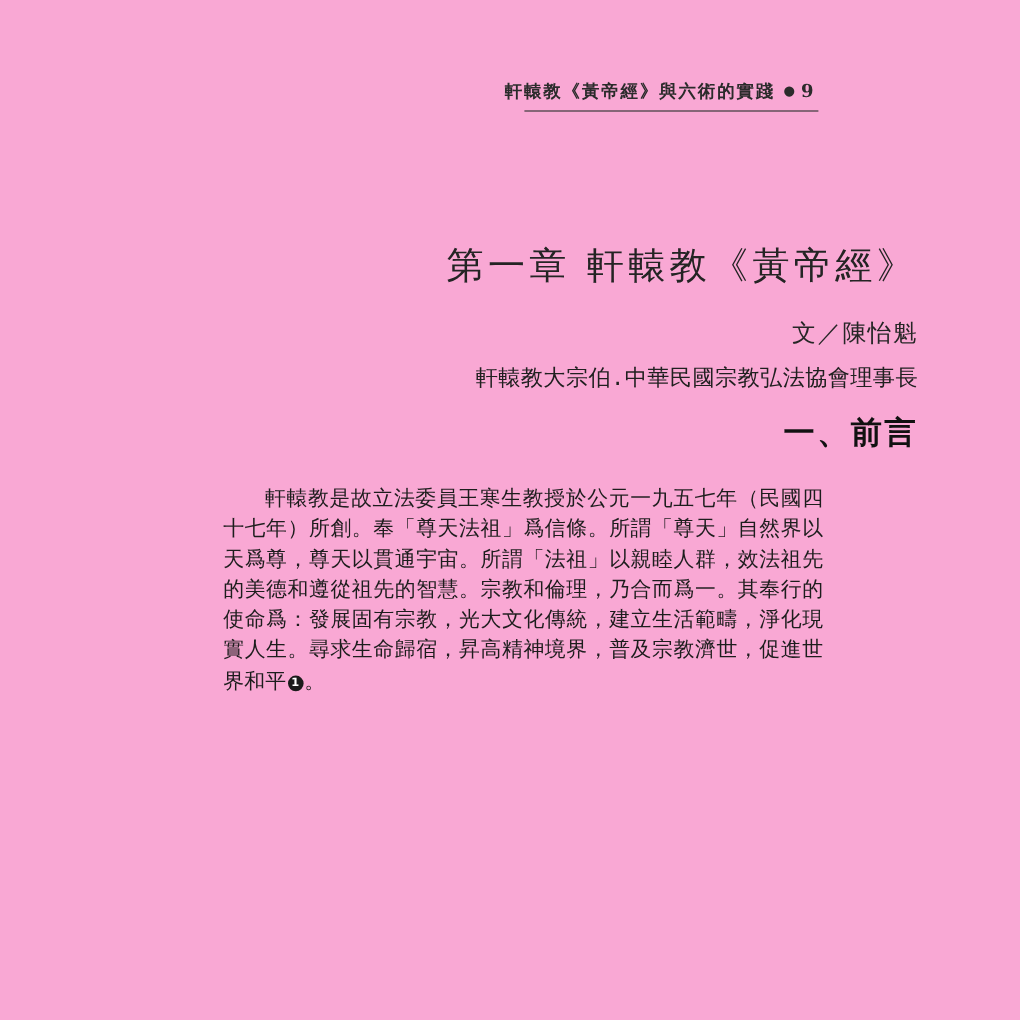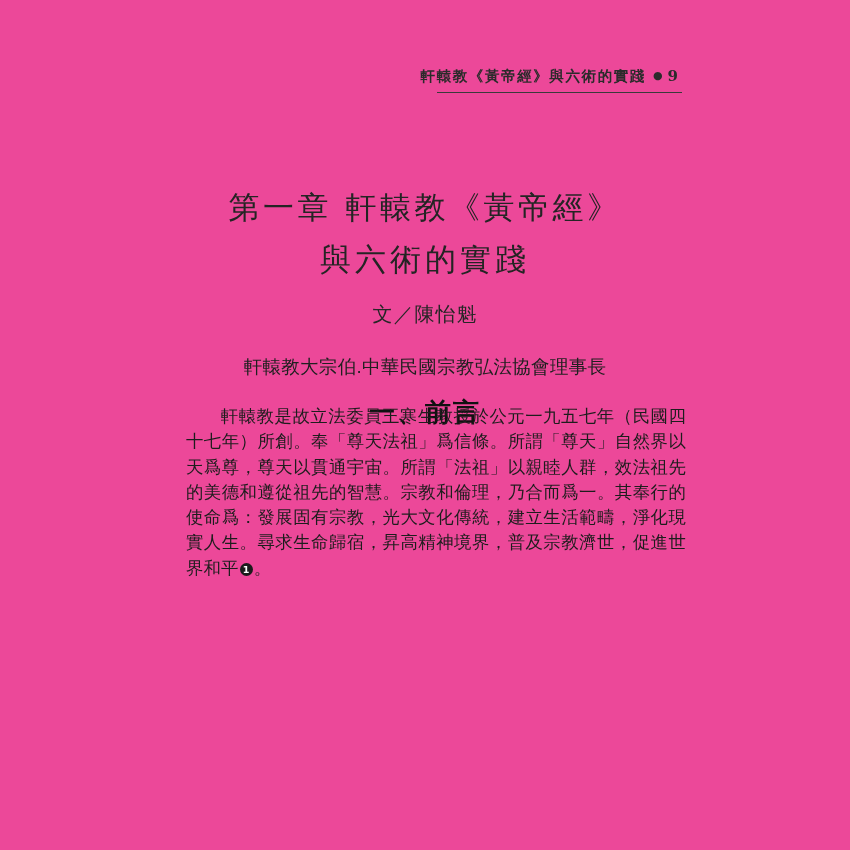--- a/index.html
+++ b/index.html
@@ -9,21 +9,21 @@
   }
   body {
     font-family: "DejaVu Serif", "Liberation Serif", serif;
     color: #1a1a1a;
   }
   .page {
     position: relative;
     width: 850px;
     height: 850px;
     margin: 0 auto;
-    background: #ec4899;
+    background: #f9a8d4;
     overflow: hidden;
   }
 
   
   .runhead {
     position: absolute;
     top: 66px;
     left: 0;
     right: 172px;
     text-align: right;
@@ -56,24 +56,24 @@
     top: 92px;
     left: 437px;
     width: 245px;
     height: 0;
     border-top: 1.4px solid #3a3a3a;
   }
 
   
   .titleblock {
     position: absolute;
-    top: 181px;
+    top: 196px;
     left: 85px;
     right: 85px;
-    text-align: center;
+    text-align: right;
   }
   .chapter-title-line {
     font-family: "DejaVu Serif", "Liberation Serif", serif;
     font-size: 31px;
     line-height: 52px;
     letter-spacing: 3.5px;
     color: #242424;
     white-space: nowrap;
   }
   .chapter-title-line.l2 {
@@ -81,22 +81,22 @@
   }
 
   .byline {
     margin-top: 16px;
     font-family: Liberation Sans, sans-serif;
     font-size: 20px;
     letter-spacing: 1px;
     color: #262626;
   }
   .affiliation {
-    margin-top: 26px;
-    font-family: Liberation Sans, sans-serif;
+    margin-top: 11px;
+    font-family: Liberation Mono, monospace;
     font-size: 18.5px;
     letter-spacing: 0.3px;
     color: #202020;
     white-space: nowrap;
   }
   .section-heading {
     margin-top: 16px;
     font-family: "DejaVu Sans", "Liberation Sans", sans-serif;
     font-weight: bold;
     font-size: 26px;
@@ -144,21 +144,20 @@
 
 <div class="page">
 
   <div class="runhead">
     <span class="runhead-text">軒轅教《黃帝經》與六術的實踐</span><span class="runhead-sep">●</span><span class="runhead-page">9</span>
   </div>
   <div class="runhead-rule"></div>
 
   <div class="titleblock">
     <div class="chapter-title-line l1">第一章 軒轅教《黃帝經》</div>
-    <div class="chapter-title-line l2">與六術的實踐</div>
     <div class="byline">文／陳怡魁</div>
     <div class="affiliation">軒轅教大宗伯.中華民國宗教弘法協會理事長</div>
     <div class="section-heading">一、前言</div>
   </div>
 
   <div class="bodytext">
 
     <p class="para"><span>軒轅教是故立法委員王寒生教授於公元一九五七年（民國四十七年）所創。奉「尊天法祖」爲信條。所謂「尊天」自然界以天爲尊，尊天以貫通宇宙。所謂「法祖」以親睦人群，效法祖先的美德和遵從祖先的智慧。宗教和倫理，乃合而爲一。其奉行的使命爲：發展固有宗教，光大文化傳統，建立生活範疇，淨化現實人生。尋求生命歸宿，昇高精神境界，普及宗教濟世，促進世界和平</span><span class="fn">1</span><span>。</span></p>
 
 

